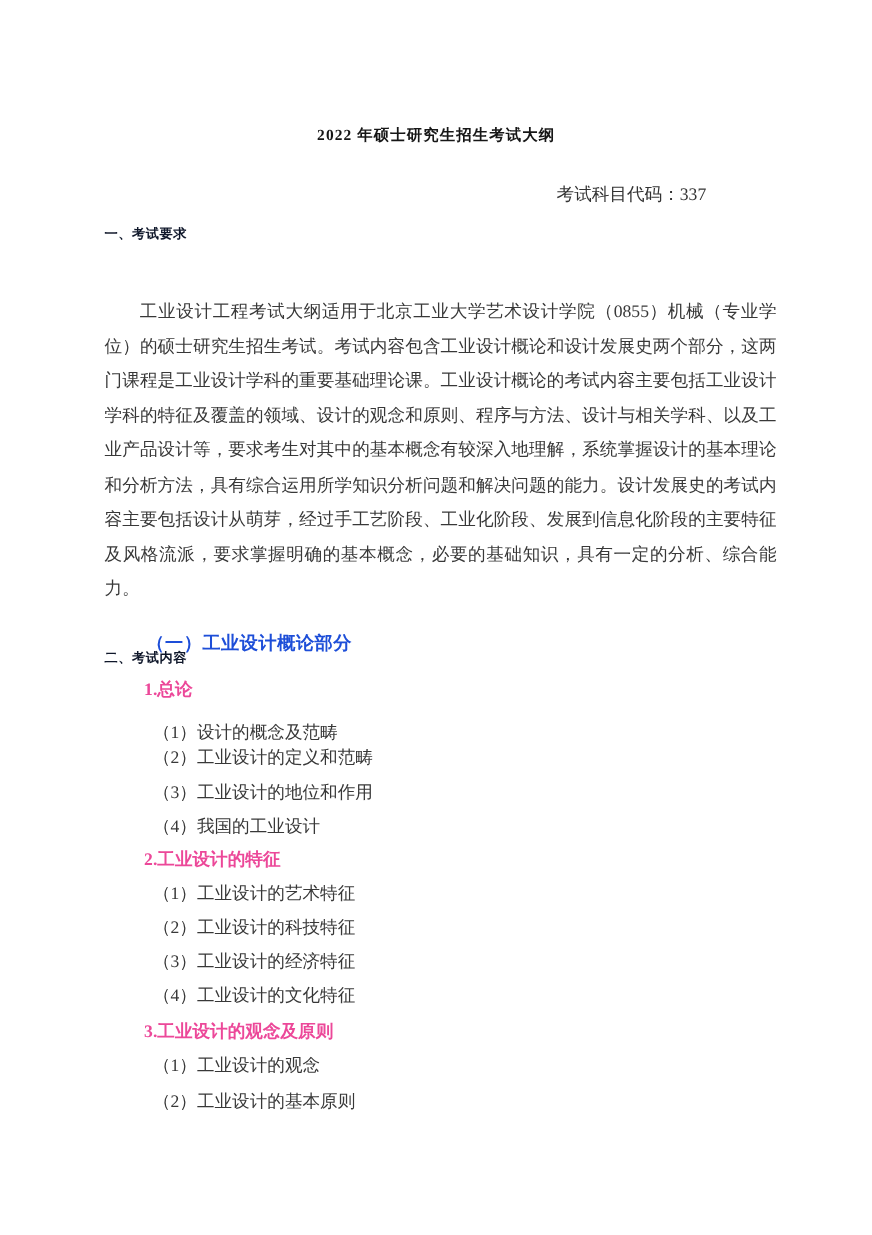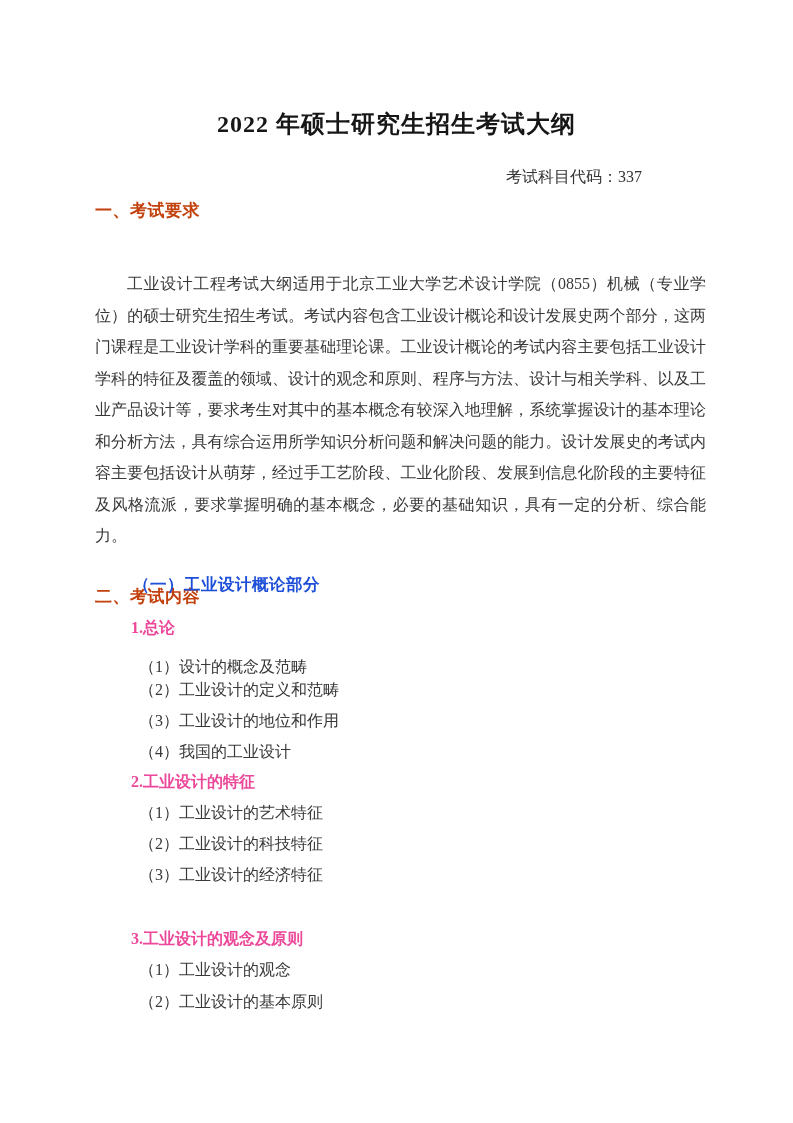--- a/index.html
+++ b/index.html
@@ -15,21 +15,21 @@
     overflow: hidden;
     font-family: "Liberation Serif", "DejaVu Serif", serif;
     color: #2e2e2e;
   }
   .doc-title {
     position: absolute;
     top: 110px;
     left: 0;
     width: 793px;
     text-align: center;
-    font-size: 24px;
+    font-size: 14px;
     font-weight: bold;
     color: #161616;
     letter-spacing: 1px;
     line-height: 28px;
   }
   .meta-row {
     position: absolute;
     top: 167px;
     left: 95px;
     width: 611px;
@@ -45,27 +45,26 @@
   }
   .meta-code {
     position: absolute;
     left: 411px;
     top: 0;
     white-space: nowrap;
   }
   .h-section {
     position: absolute;
     left: 95px;
-    font-size: 17px;
+    font-size: 12px;
     font-weight: bold;
-    color: #c2410c;
+    color: #0f172a;
     letter-spacing: 0.5px;
     line-height: 22px;
     white-space: nowrap;
-    font-family: Liberation Mono, monospace;
   }
   .h-sec1 { top: 201px; }
   .h-sec2 { top: 543px; margin-top: 44px; }
   .body-paragraph {
     position: absolute;
     top: 238px;
     left: 95px;
     width: 611px;
     font-size: 16px;
     line-height: 31.5px;
@@ -125,18 +124,19 @@
   <div class="h-group" style="top:617px">1.总论</div>
   <div class="outline-item" style="top:656px">（1）设计的概念及范畴</div>
   <div class="outline-item" style="top:679px">（2）工业设计的定义和范畴</div>
   <div class="outline-item" style="top:710px">（3）工业设计的地位和作用</div>
   <div class="outline-item" style="top:741px">（4）我国的工业设计</div>
 
   <div class="h-group" style="top:771px">2.工业设计的特征</div>
   <div class="outline-item" style="top:802px">（1）工业设计的艺术特征</div>
   <div class="outline-item" style="top:833px">（2）工业设计的科技特征</div>
   <div class="outline-item" style="top:864px">（3）工业设计的经济特征</div>
+  <div class="outline-item" style="top:895px">（4）工业设计的文化特征</div>
 
   <div class="h-group" style="top:928px">3.工业设计的观念及原则</div>
   <div class="outline-item" style="top:959px">（1）工业设计的观念</div>
   <div class="outline-item" style="top:991px">（2）工业设计的基本原则</div>
 
 </div>
 
 </body></html>

